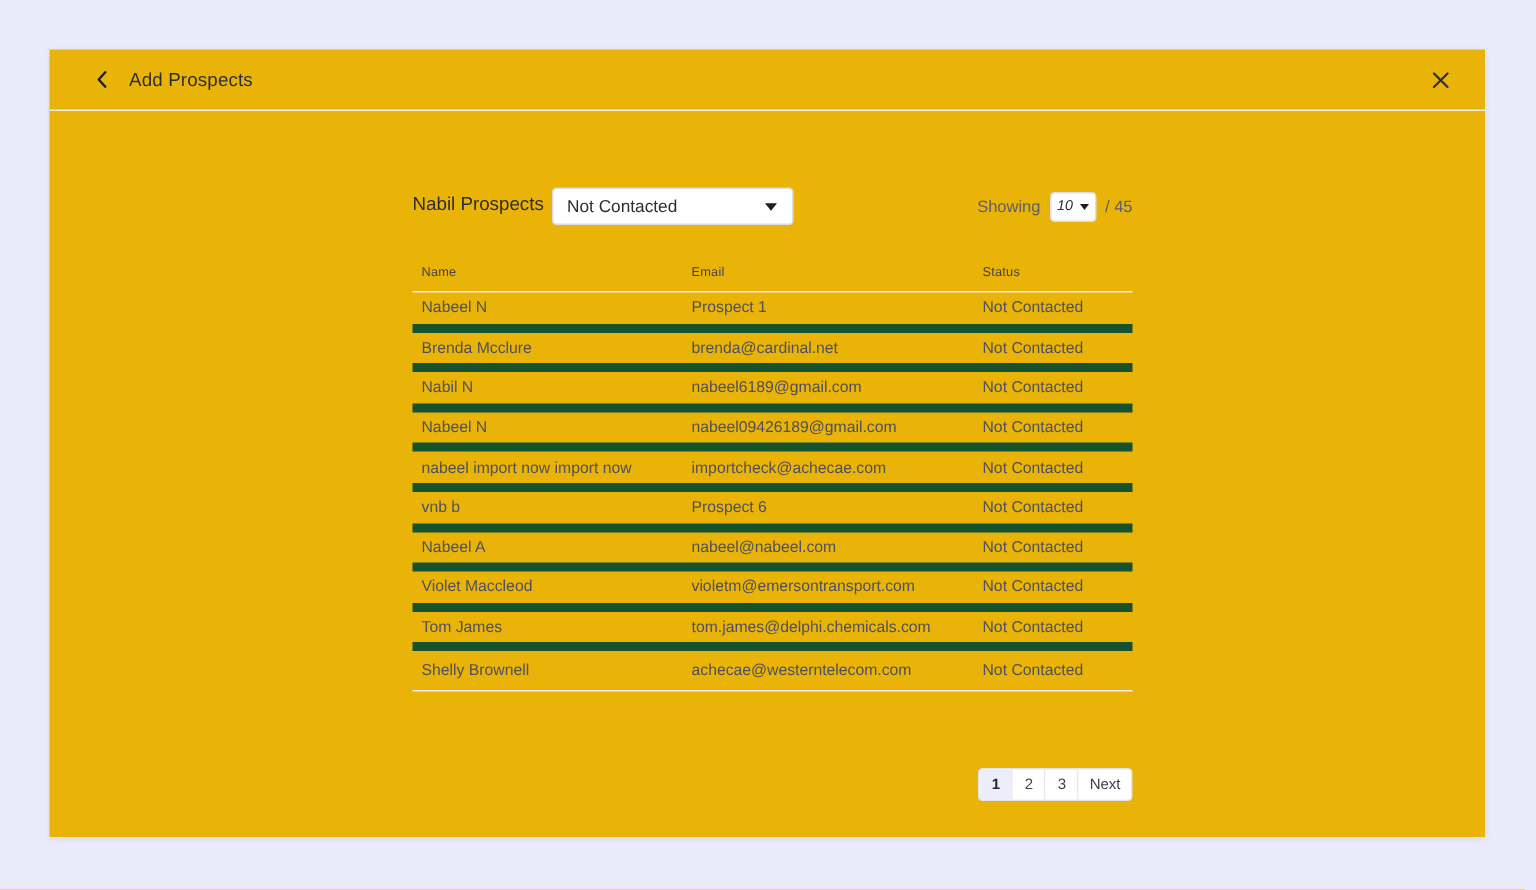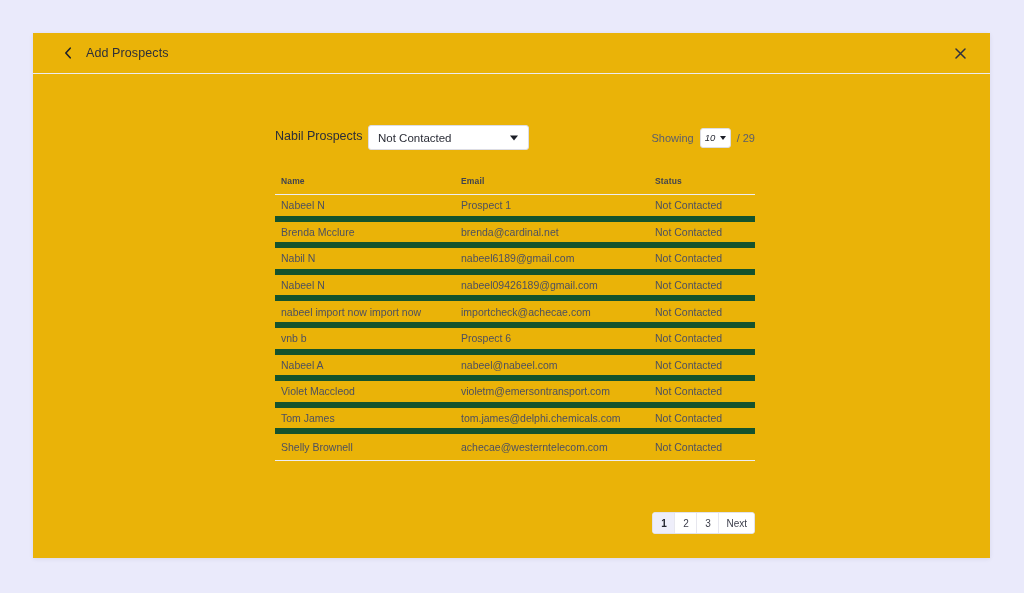--- a/index.html
+++ b/index.html
@@ -182,21 +182,21 @@
     width: 480px;
   }
   .table-head {
     display: flex;
     height: 28px;
     align-items: center;
     border-bottom: 1px solid #ededf2;
   }
   .table-head .th {
     font-size: 8.5px;
-    font-weight: bold;
+    font-weight: normal;
     color: #41434f;
     letter-spacing: 0.15px;
   }
   .col-name   { width: 186px; padding-left: 6px; }
   .col-email  { width: 194px; }
   .col-status { width: 100px; }
 
   .table-row {
     display: flex;
     height: 26.6px;
@@ -280,21 +280,21 @@
         <span class="sel-text">Not Contacted</span>
         <span class="caret"></span>
       </div>
 
       <div class="showing-wrap">
         <span class="showing-label">Showing</span>
         <span class="count-select">
           <span class="sel-text">10</span>
           <span class="caret"></span>
         </span>
-        <span class="total-label">/ 29</span>
+        <span class="total-label">/ 45</span>
       </div>
     </div>
 
     <div class="table">
       <div class="table-head">
         <div class="th col-name">Name</div>
         <div class="th col-email">Email</div>
         <div class="th col-status">Status</div>
       </div>
       <div id="table-body">

